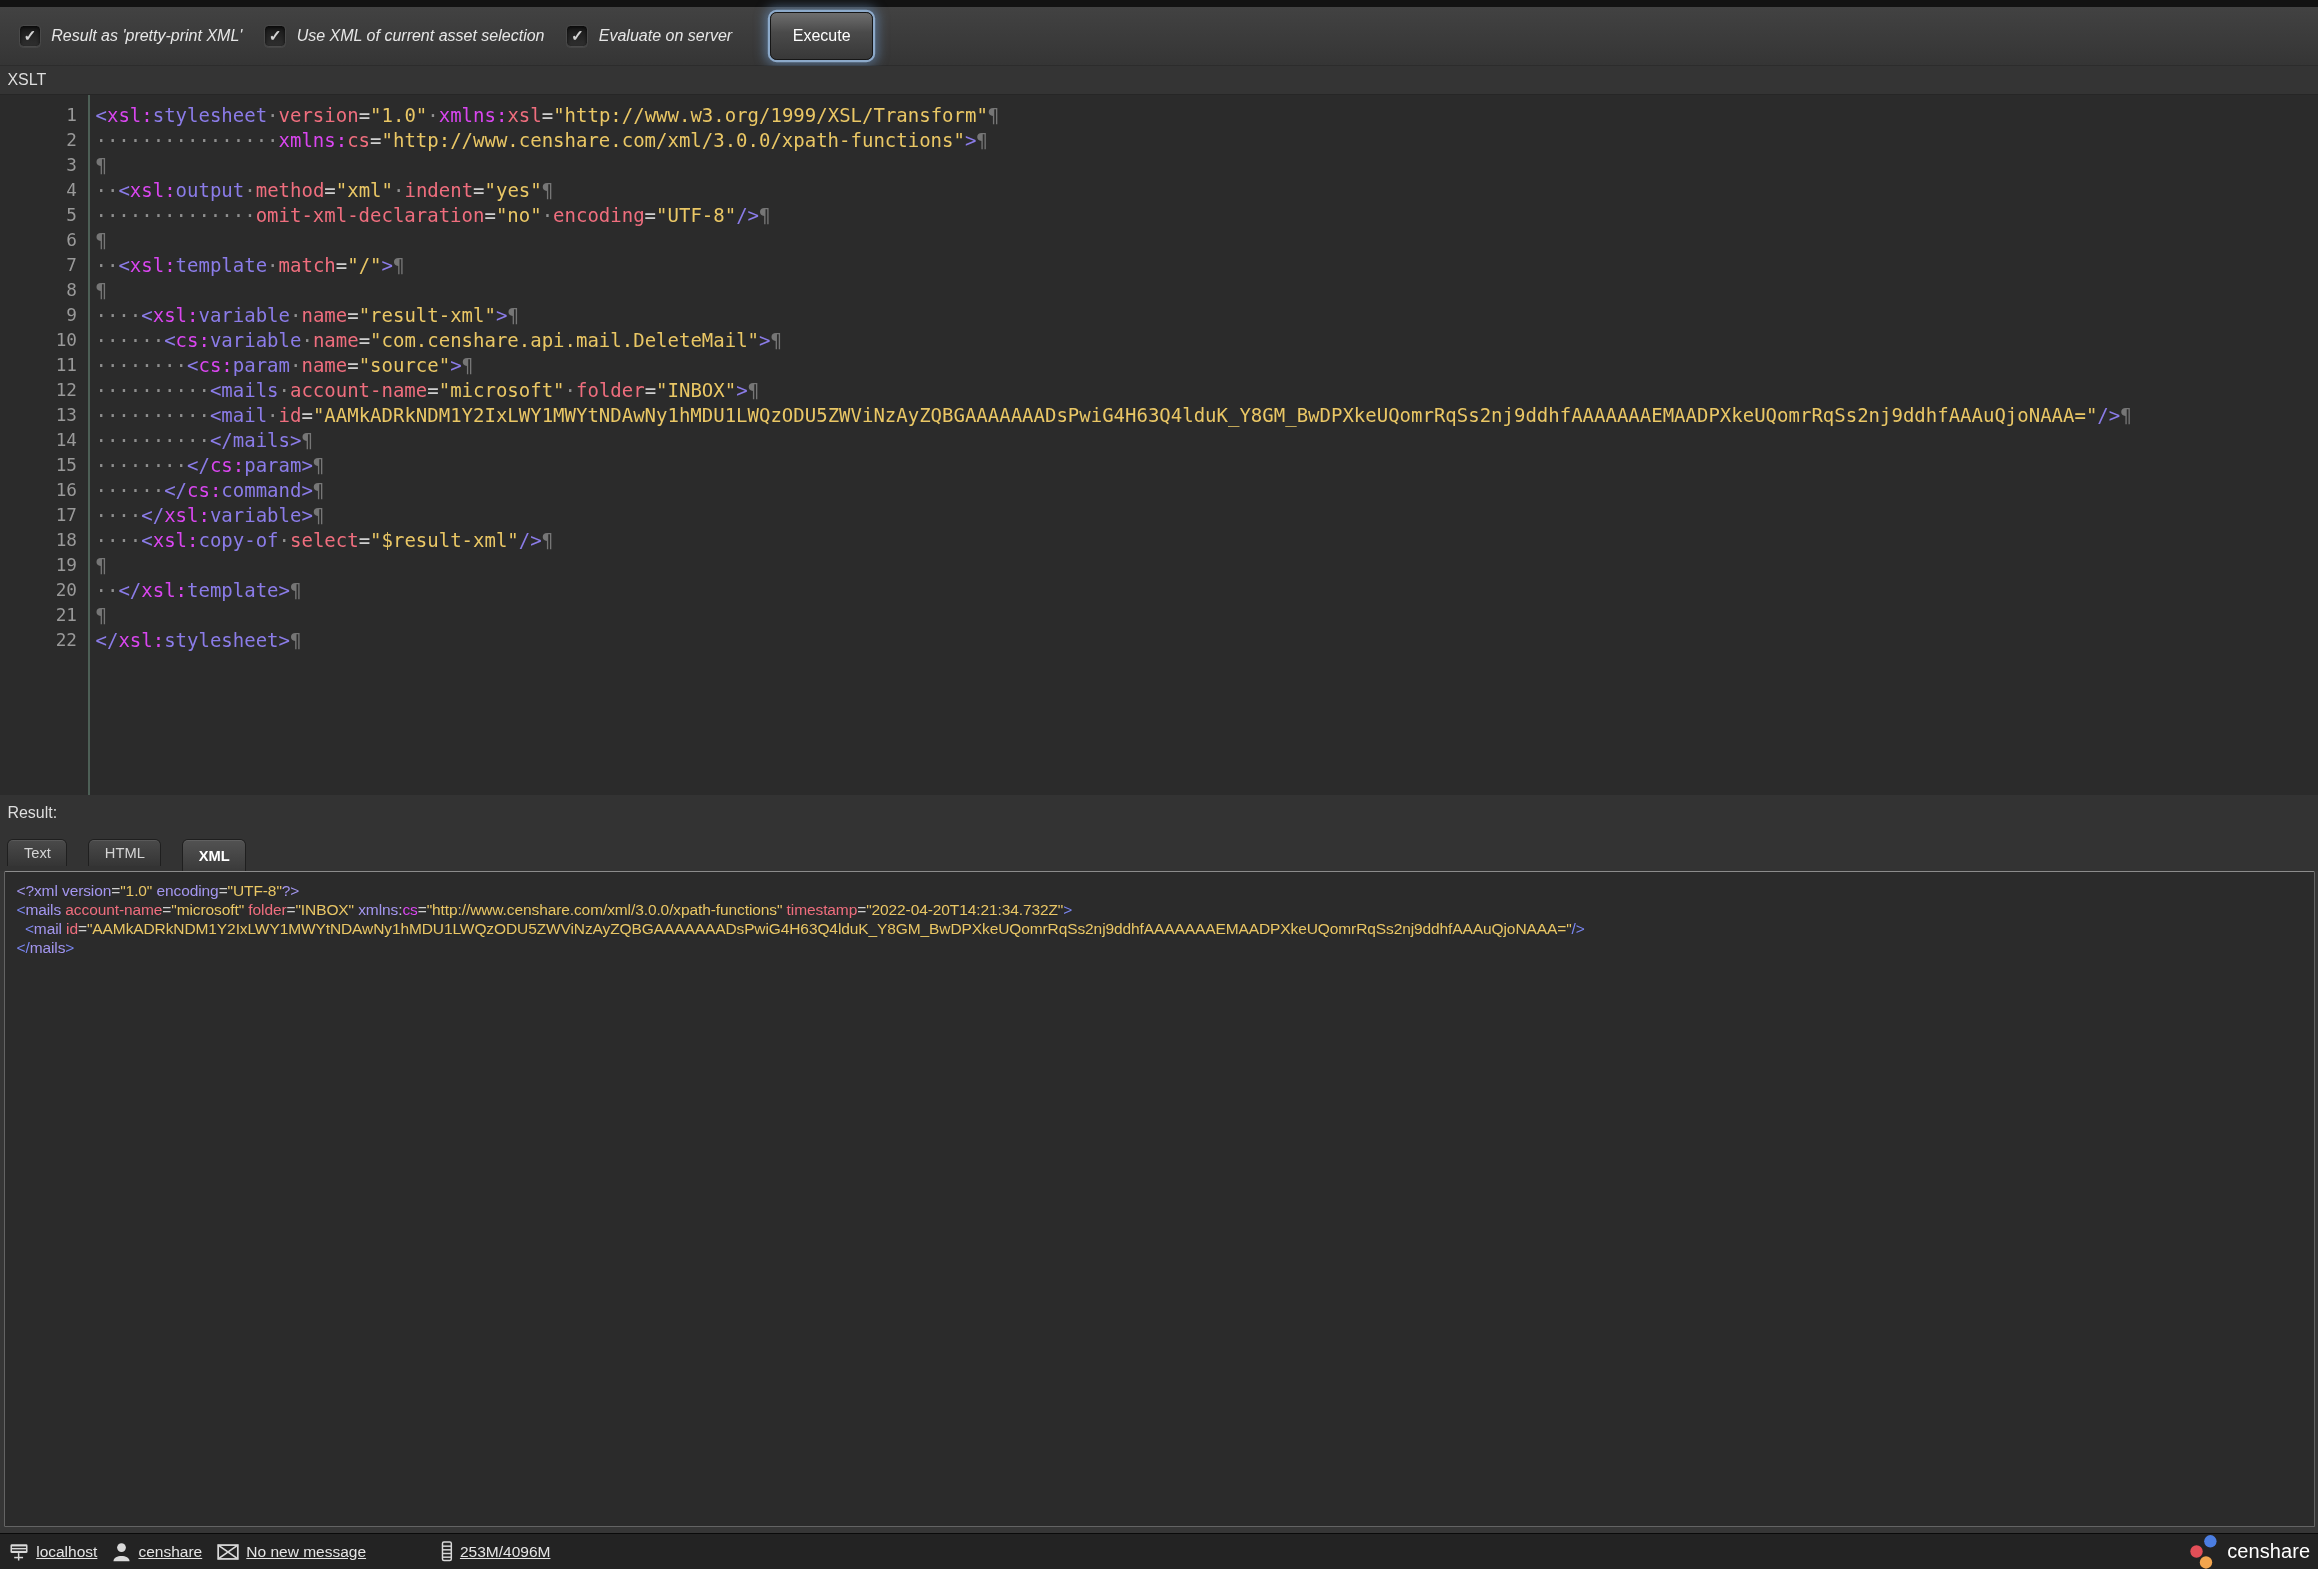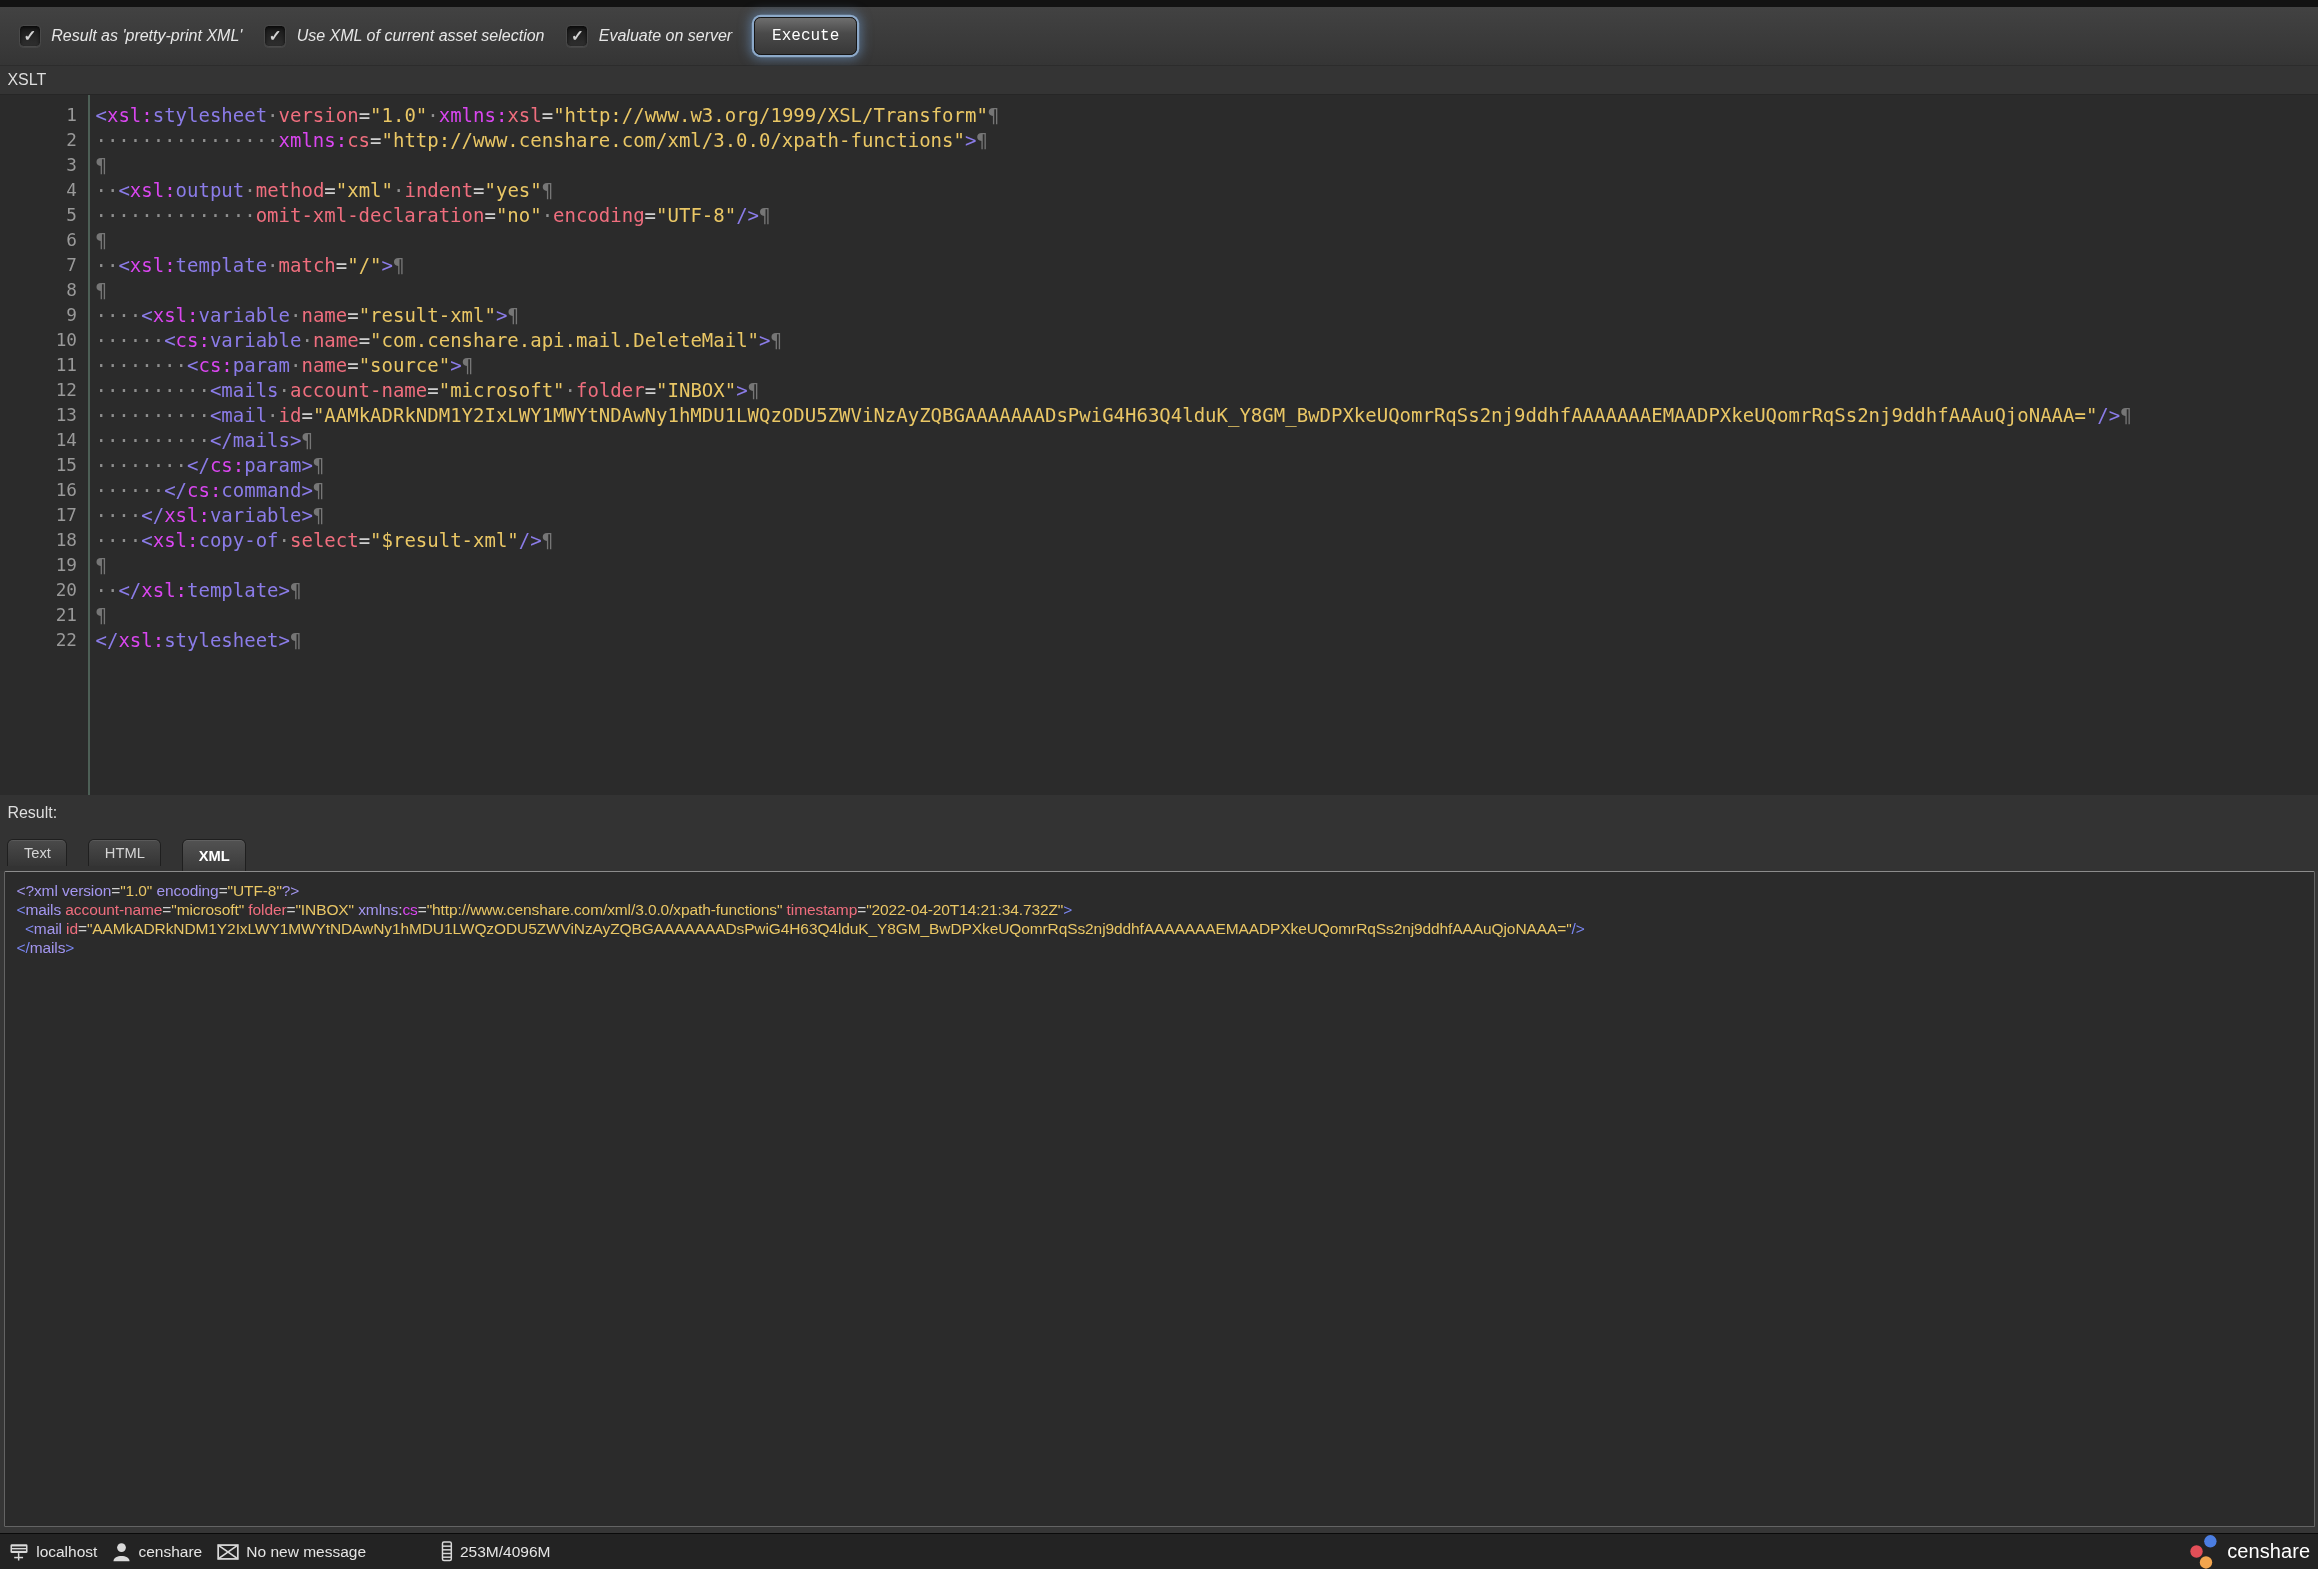--- a/index.html
+++ b/index.html
@@ -9,23 +9,23 @@
   
   .toolbar{height:59px;flex:none;background:linear-gradient(#424242,#353535);
            display:flex;align-items:center;padding-left:19px;gap:22px;border-bottom:0.7px solid #2c2c2c;box-sizing:border-box;}
   .cbgroup{display:flex;align-items:center;gap:10.3px;}
   .cbbox{width:20px;height:20px;border-radius:4.4px;flex:none;
          background:linear-gradient(#181818,#303030);
          border:0.7px solid #4a4a4a;
          box-shadow:inset 0 1.5px 3.7px rgba(0,0,0,.75),0 0.7px 0 rgba(255,255,255,.08);
          color:#d2d2d2;font-size:15.5px;font-weight:bold;display:flex;align-items:center;justify-content:center;}
   .cblabel{color:#e6e6e6;font-size:16px;font-style:italic;}
-  .executebtn{min-width:103px;height:38px;border-radius:6.6px;
+  .executebtn{margin-left:16px;min-width:103px;height:48px;border-radius:6.6px;
          background:linear-gradient(#6e6e6e,#4a4a4a 42%,#383838);
-         border:1.5px solid #161616;color:#fff;font-size:16px;font-family:Liberation Mono, monospace;
+         border:1.5px solid #161616;color:#fff;font-size:16px;font-family:Liberation Sans, sans-serif;
          box-shadow:0 0 0 2.2px rgba(152,182,216,.85),0 0 10.3px 4.4px rgba(110,152,200,.55);cursor:pointer;}
   
   .seclabel{height:28px;flex:none;background:#343434;color:#dedede;font-size:16px;
             display:flex;align-items:flex-start;padding:4.4px 0 0 7.4px;box-sizing:border-box;}
   
   .editor{height:701px;flex:none;background:#2b2b2b;position:relative;overflow:hidden;
           border-top:0.7px solid #262626;padding-top:7.4px;box-sizing:border-box;}
   .editor::before{content:"";position:absolute;left:88px;top:0;bottom:0;width:1.5px;background:#4d5f56;}
   .crow{display:flex;line-height:25px;font-family:"DejaVu Sans Mono",monospace;font-size:19px;white-space:pre;}
   .ln{width:77px;padding-right:13.3px;text-align:right;color:#999;font-size:17.7px;flex:none;}
@@ -45,21 +45,21 @@
   .tab.active{height:32px;background:linear-gradient(#525252,#3a3a3a);color:#fff;font-weight:bold;}
   
   .panel{margin:0 3.7px;height:656px;flex:none;background:#2b2b2b;
          border:0.7px solid #646464;border-top-color:#8c8c8c;box-sizing:border-box;
          padding:8.8px 7.4px 0 11.8px;overflow:hidden;border-radius:1.5px;}
   .rrow{font-size:15.5px;line-height:19px;white-space:pre;letter-spacing:-0.1px;}
   .spacer{height:5.2px;flex:none;background:#363636;}
   
   .statusbar{height:37px;flex:none;background:#232323;border-top:0.7px solid #0a0a0a;
              display:flex;align-items:center;padding:0 8.8px;color:#e5e5e5;font-size:15.5px;box-sizing:border-box;}
-  .sitem{display:flex;align-items:center;gap:7.4px;margin-right:14.7px;}
+  .sitem{display:flex;align-items:center;gap:7.4px;margin-right:14.7px;text-decoration:underline;}
   .sitem.mem{margin-left:60px;}
   .sicon{flex:none;display:flex;align-items:center;}
   .logo{margin-left:auto;display:flex;align-items:center;gap:4.4px;}
   .logotext{color:#fff;font-size:20px;letter-spacing:0.1px;}
 </style>
 </head>
 <body>
 
 <div class="screen">
 

